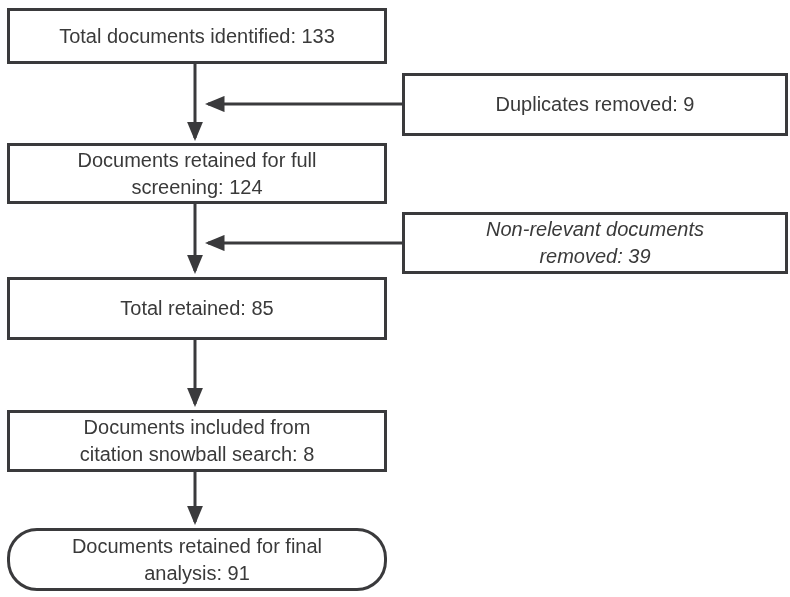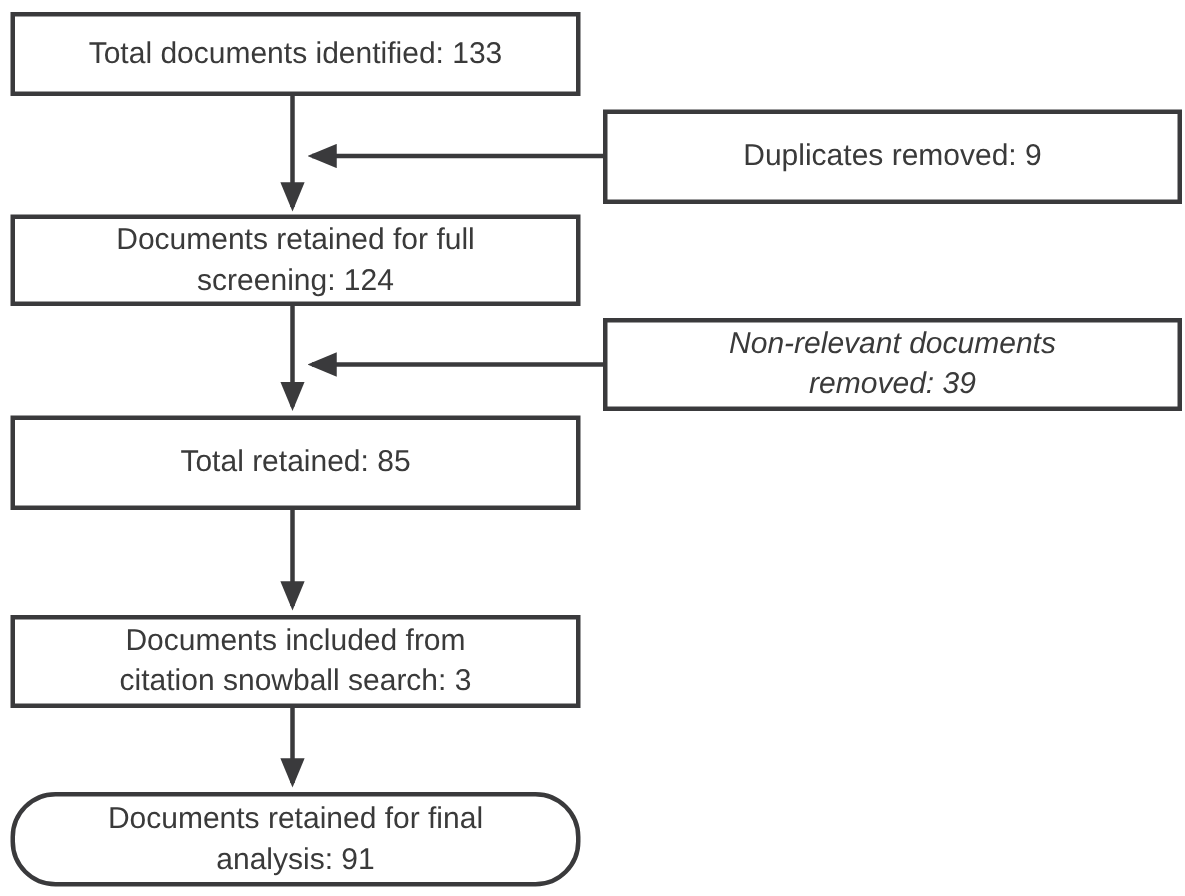--- a/index.html
+++ b/index.html
@@ -77,18 +77,18 @@
 
   <div class="box box-full-screening">Documents retained for full
 screening: 124</div>
 
   <div class="box box-non-relevant">Non-relevant documents
 removed: 39</div>
 
   <div class="box box-total-retained">Total retained: 85</div>
 
   <div class="box box-snowball">Documents included from
-citation snowball search: 3</div>
+citation snowball search: 8</div>
 
   <div class="box box-final-analysis">Documents retained for final
 analysis: 91</div>
 
 </div>
 
 </body></html>

